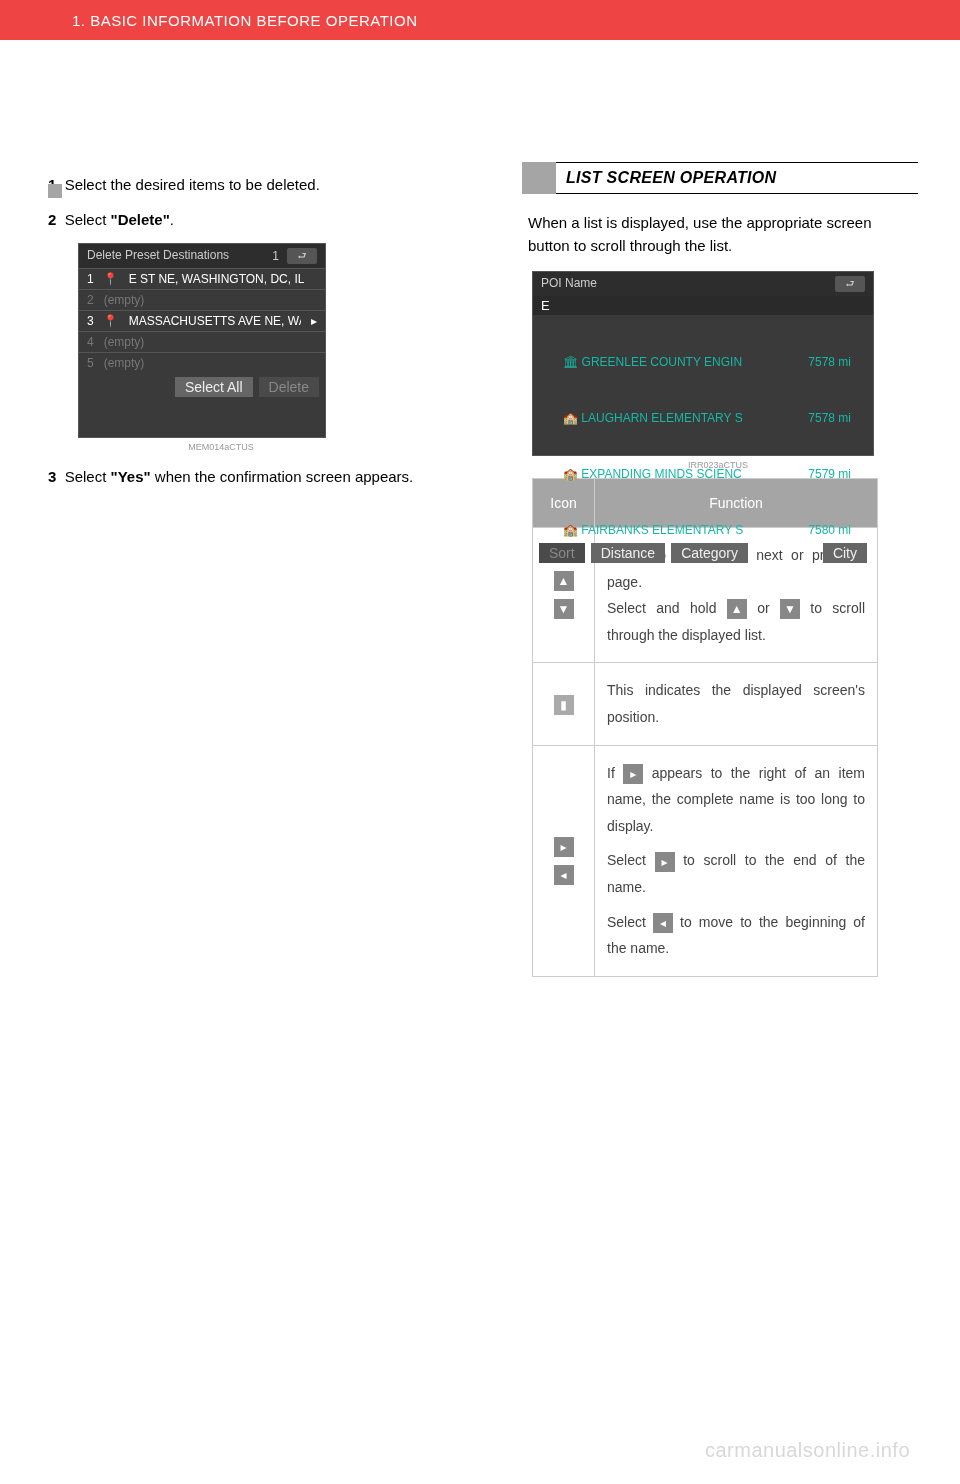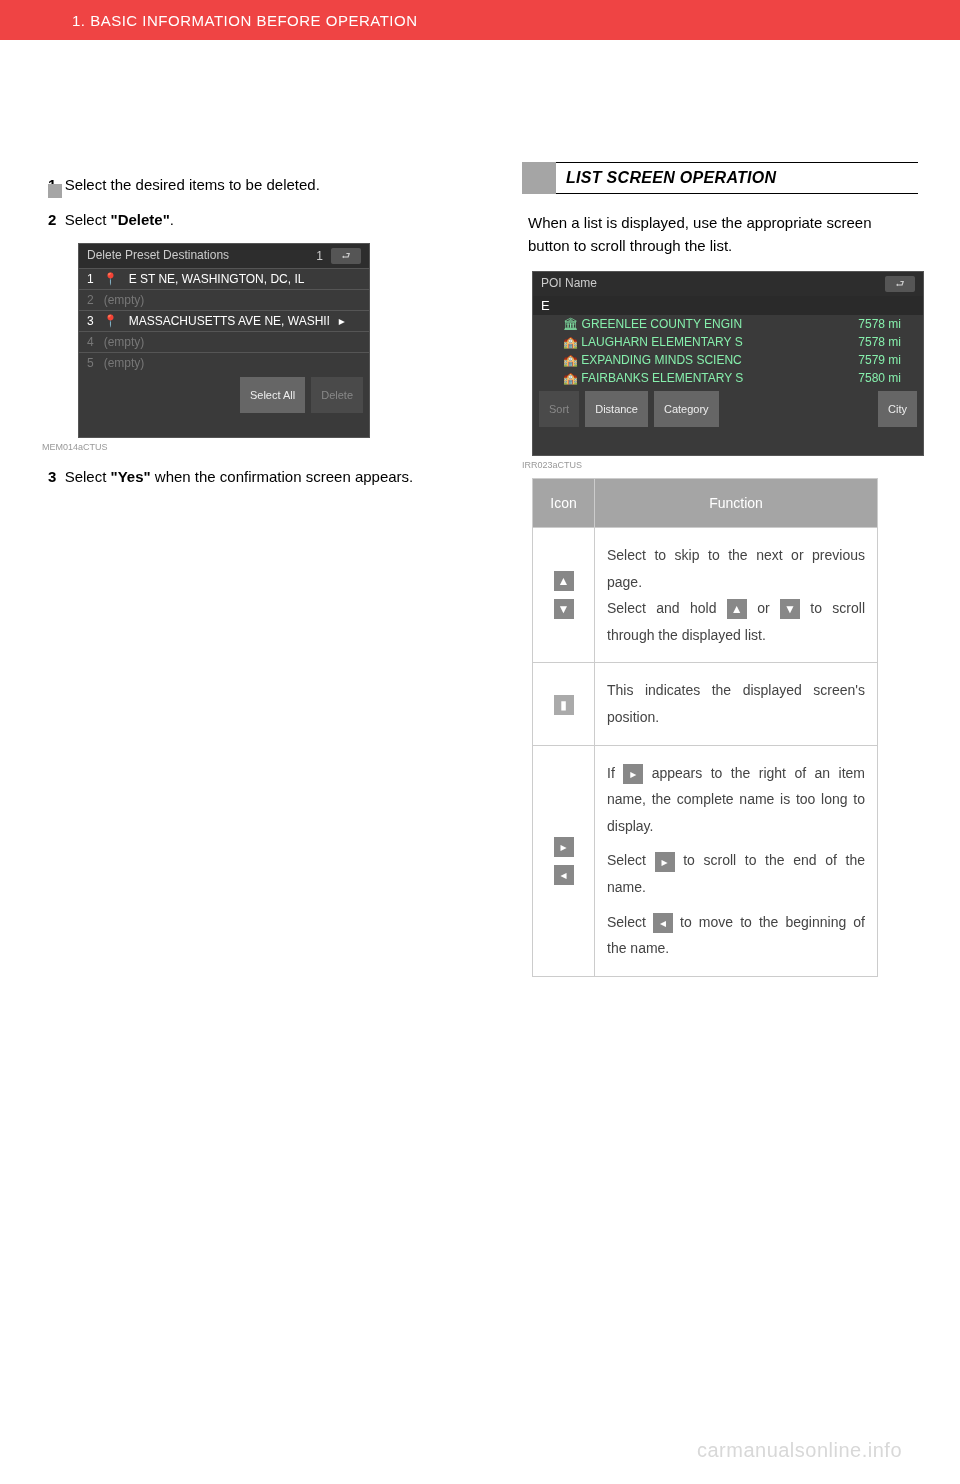--- a/index.html
+++ b/index.html
@@ -47,21 +47,21 @@
   .screenshot {
     background: #3a3a3a;
     border: 1px solid #555;
     margin: 8px 0 4px 0;
     color: #bbb;
     font-size: 12px;
     position: relative;
   }
   .ss-delete {
     height: 195px;
-    width: 292px;
+    width: 248px;
     margin-left: 36px;
   }
   .ss-header {
     background: #2d2d2d;
     padding: 4px 8px;
     color: #ccc;
     font-size: 12px;
     display: flex;
     justify-content: space-between;
   }
@@ -77,26 +77,26 @@
   .ss-row.dim { color: #777; }
   .ss-footer {
     display: flex;
     justify-content: flex-end;
     gap: 6px;
     padding: 4px 6px;
   }
   .ss-btn {
     background: #666;
     color: #eee;
-    font-size: 11px;
-    padding: 12px 10px;
+    font-size: 14px;
+    padding: 2px 10px;
   }
   .ss-btn.dim { color: #888; background: #4a4a4a; }
   .ss-credit {
-    text-align: left;
+    text-align: center;
     font-size: 9px;
     color: #999;
     padding-right: 38px;
   }
   .section-heading {
     display: flex;
     align-items: stretch;
     margin-top: 102px;
     margin-bottom: 18px;
   }
@@ -116,29 +116,30 @@
     font-style: italic;
   }
   .intro-text {
     font-size: 15px;
     line-height: 1.5;
     padding: 0 6px;
     margin-bottom: 14px;
   }
   .ss-poi {
     height: 185px;
-    width: 392px;
+    width: 342px;
     margin-left: 10px;
   }
   .poi-listrow {
     display: flex;
     justify-content: space-between;
     padding: 2px 22px 2px 30px;
     font-size: 12px;
-    color: #86efac;
+    color: #14b8a6;
+    margin-top: 38px;
   }
   .poi-sortbar {
     display: flex;
     gap: 6px;
     padding: 4px 6px;
     align-items: flex-end;
   }
   .info-table {
     border: 1px solid #ccc;
     border-collapse: collapse;
@@ -175,21 +176,21 @@
     color: #fff;
     font-size: 12px;
     text-align: center;
     line-height: 20px;
     vertical-align: middle;
   }
   .stack-icons { display: flex; flex-direction: column; gap: 8px; align-items: center; }
   .func-text { text-align: justify; border-radius: 17px; }
   .watermark {
     position: absolute;
-    right: 58px;
+    right: 50px;
     bottom: 22px;
     font-size: 20px;
     color: #d8d8d8;
     font-weight: 500;
     letter-spacing: 0.5px;
   }
   .back-icon {
     width: 30px;
     height: 16px;
     background: #555;

